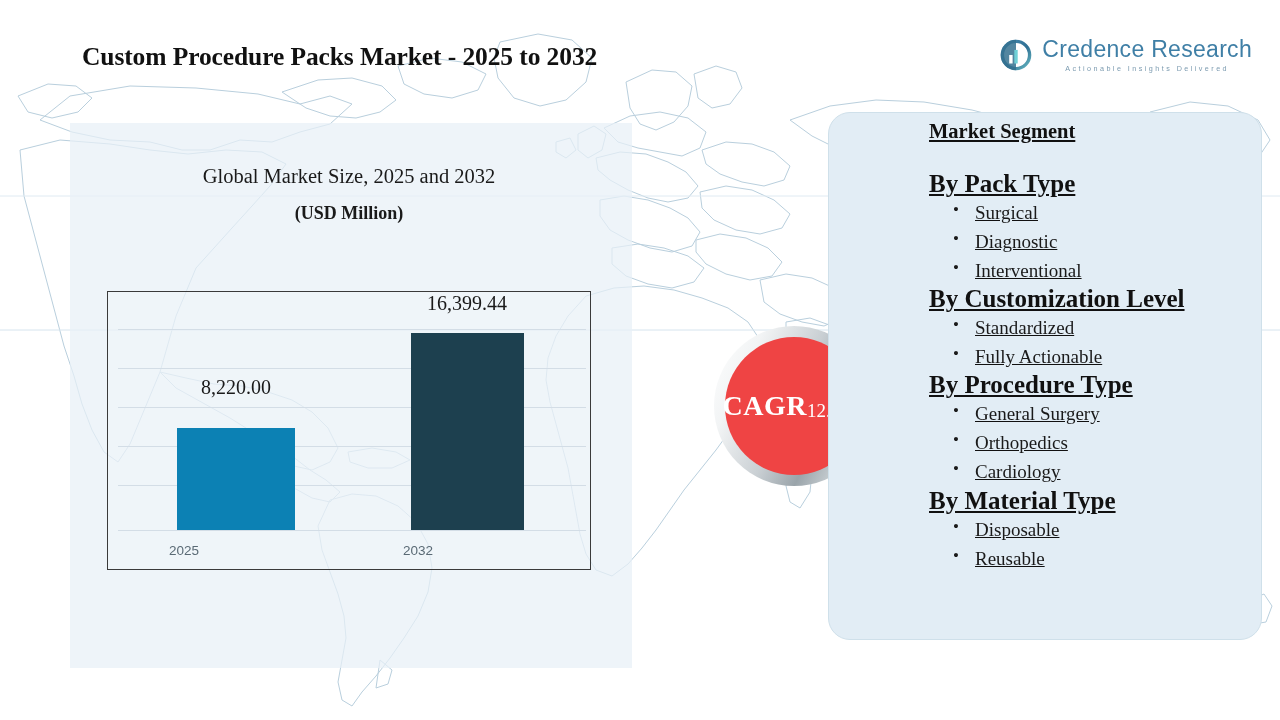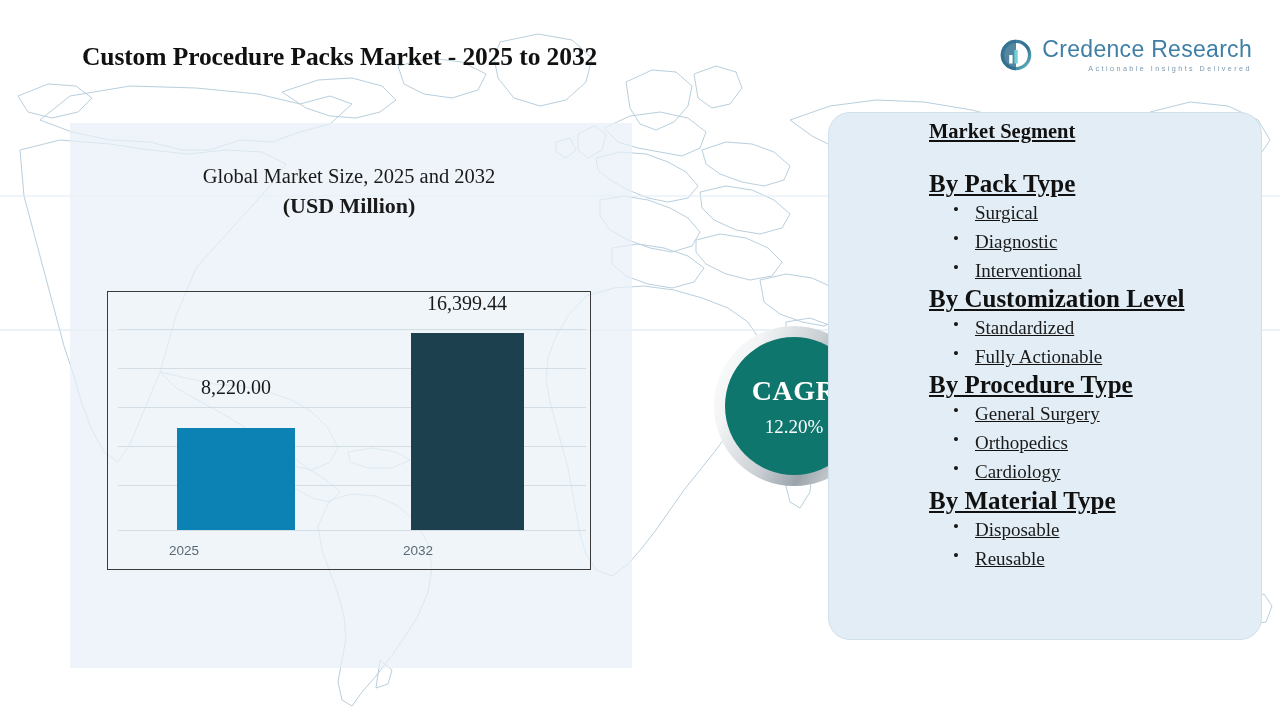--- a/index.html
+++ b/index.html
@@ -61,21 +61,21 @@
     letter-spacing: 0.3px;
     white-space: nowrap;
   }
   .brand-tagline {
     font-family: "Liberation Sans", sans-serif;
     font-size: 7.2px;
     color: #7c9bb0;
     letter-spacing: 2.45px;
     margin-top: 4px;
     white-space: nowrap;
-    text-align: right;
+    text-align: center;
   }
 
   
   .left-panel {
     position: absolute;
     left: 70px;
     top: 123px;
     width: 562px;
     height: 545px;
     background: #e8f0f7;
@@ -85,21 +85,21 @@
   
   .chart-heading {
     position: absolute;
     left: 108px;
     top: 165px;
     width: 482px;
     text-align: center;
     color: #1a1a1a;
   }
   .chart-heading .line1 { font-size: 20.5px; }
-  .chart-heading .line2 { font-size: 22px; font-weight: bold; margin-top: 5px; }
+  .chart-heading .line2 { font-size: 18px; font-weight: bold; margin-top: 15px; }
 
   .plot-box {
     position: absolute;
     left: 107px;
     top: 291px;
     width: 484px;
     height: 279px;
     border: 1.3px solid #3a3a3a;
     background: rgba(255,255,255,0.10);
     box-sizing: border-box;
@@ -164,23 +164,23 @@
     left: 0; top: 0;
     width: 160px; height: 160px;
     border-radius: 50%;
     background: linear-gradient(115deg, #ffffff 0%, #f2f4f5 22%, #c9cfd3 48%, #9aa4aa 66%, #d9dee1 86%, #f4f6f7 100%);
   }
   .cagr-circle {
     position: absolute;
     left: 11px; top: 11px;
     width: 138px; height: 138px;
     border-radius: 50%;
-    background: #0f766e;
+    background: #ef4444;
     display: flex;
-    flex-direction: column;
+    flex-direction: row;
     align-items: center;
     justify-content: center;
     color: #ffffff;
   }
   .cagr-label { font-size: 28px; font-weight: bold; letter-spacing: 0.5px; }
   .cagr-value { font-size: 19px; font-weight: normal; margin-top: 9px; }
 
   
   .segment-panel {
     position: absolute;

